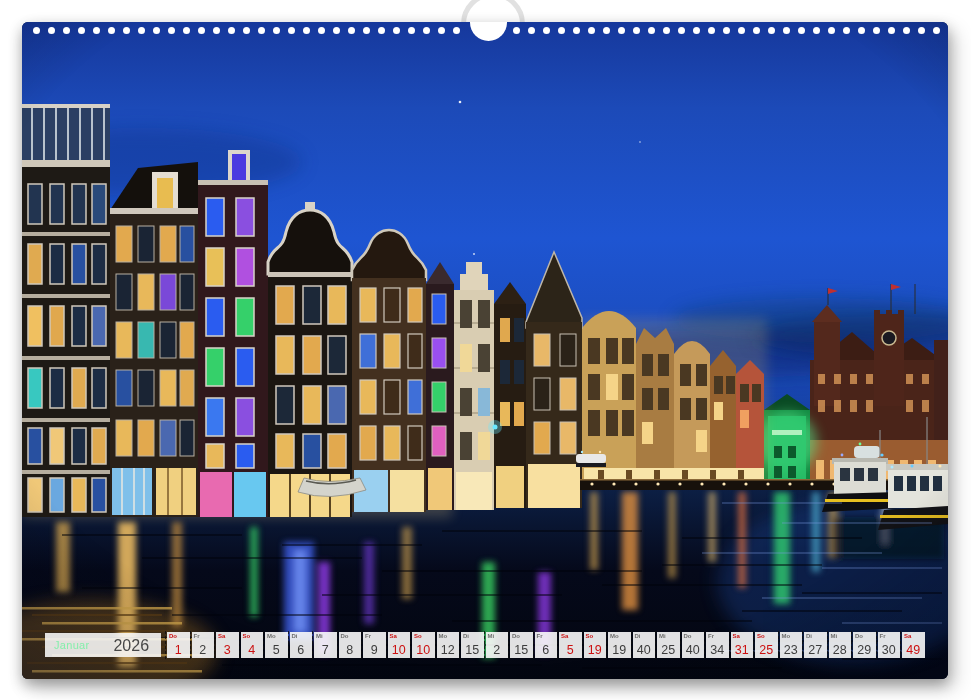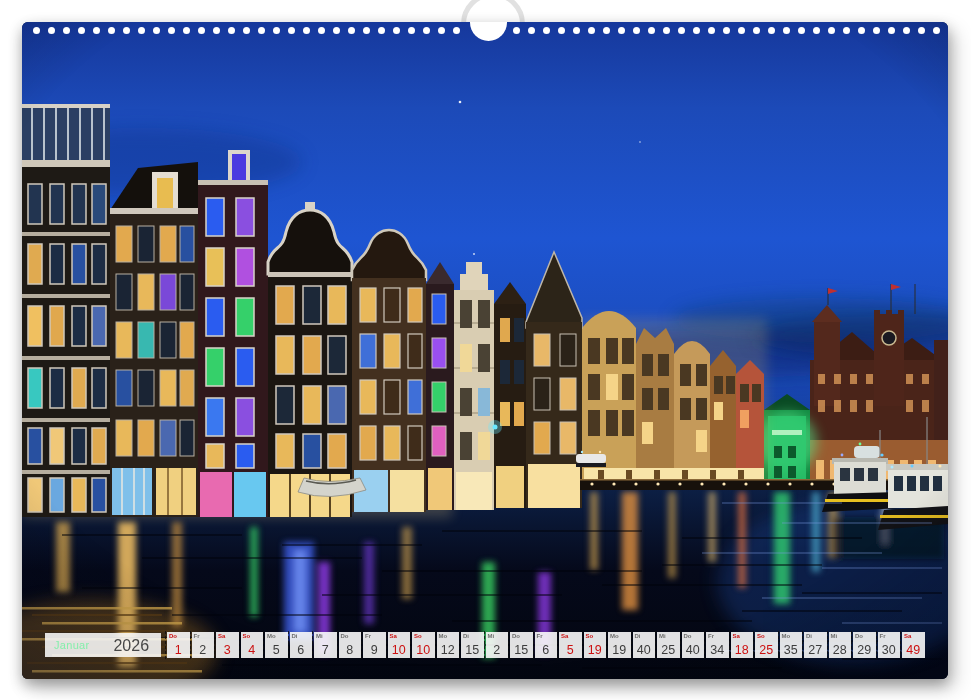--- a/index.html
+++ b/index.html
@@ -740,29 +740,29 @@
         <div class="day-cell">
           <span class="day-abbr">Do</span>
           <span class="day-num">40</span>
         </div>
         <div class="day-cell">
           <span class="day-abbr">Fr</span>
           <span class="day-num">34</span>
         </div>
         <div class="day-cell red">
           <span class="day-abbr">Sa</span>
-          <span class="day-num">18</span>
+          <span class="day-num">31</span>
         </div>
         <div class="day-cell red">
           <span class="day-abbr">So</span>
           <span class="day-num">25</span>
         </div>
         <div class="day-cell">
           <span class="day-abbr">Mo</span>
-          <span class="day-num">35</span>
+          <span class="day-num">23</span>
         </div>
         <div class="day-cell">
           <span class="day-abbr">Di</span>
           <span class="day-num">27</span>
         </div>
         <div class="day-cell">
           <span class="day-abbr">Mi</span>
           <span class="day-num">28</span>
         </div>
         <div class="day-cell">

